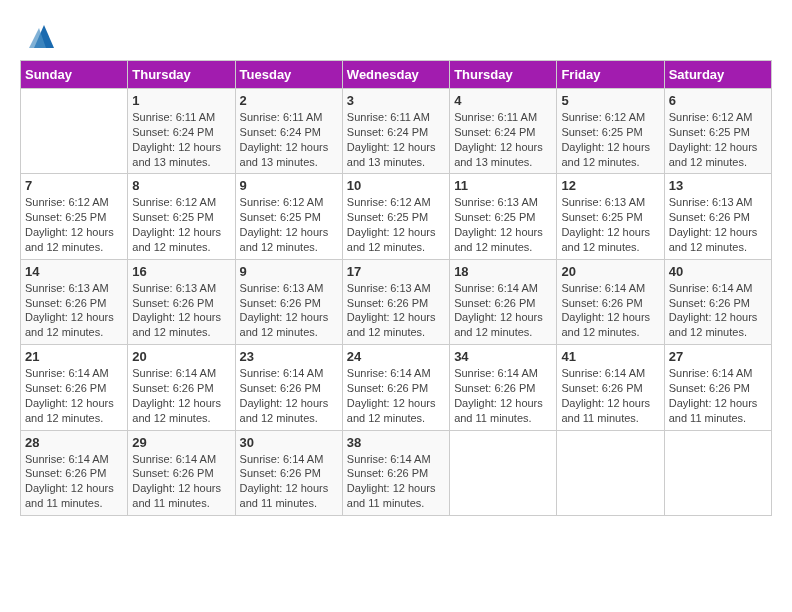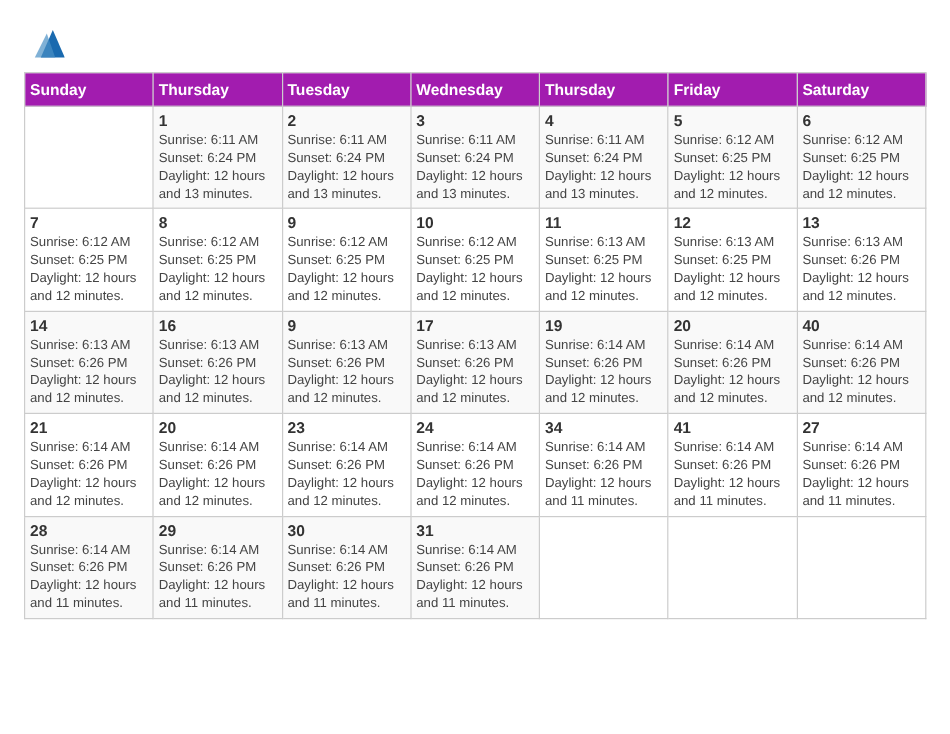--- a/index.html
+++ b/index.html
@@ -198,21 +198,21 @@
         </td>
         <td>
           <span class="day-number">9</span>
           <div class="day-info">Sunrise: 6:13 AM<br>Sunset: 6:26 PM<br>Daylight: 12 hours and 12 minutes.</div>
         </td>
         <td>
           <span class="day-number">17</span>
           <div class="day-info">Sunrise: 6:13 AM<br>Sunset: 6:26 PM<br>Daylight: 12 hours and 12 minutes.</div>
         </td>
         <td>
-          <span class="day-number">19</span>
+          <span class="day-number">18</span>
           <div class="day-info">Sunrise: 6:14 AM<br>Sunset: 6:26 PM<br>Daylight: 12 hours and 12 minutes.</div>
         </td>
         <td>
           <span class="day-number">20</span>
           <div class="day-info">Sunrise: 6:14 AM<br>Sunset: 6:26 PM<br>Daylight: 12 hours and 12 minutes.</div>
         </td>
         <td>
           <span class="day-number">40</span>
           <div class="day-info">Sunrise: 6:14 AM<br>Sunset: 6:26 PM<br>Daylight: 12 hours and 12 minutes.</div>
         </td>
@@ -254,21 +254,21 @@
         </td>
         <td>
           <span class="day-number">29</span>
           <div class="day-info">Sunrise: 6:14 AM<br>Sunset: 6:26 PM<br>Daylight: 12 hours and 11 minutes.</div>
         </td>
         <td>
           <span class="day-number">30</span>
           <div class="day-info">Sunrise: 6:14 AM<br>Sunset: 6:26 PM<br>Daylight: 12 hours and 11 minutes.</div>
         </td>
         <td>
-          <span class="day-number">31</span>
+          <span class="day-number">38</span>
           <div class="day-info">Sunrise: 6:14 AM<br>Sunset: 6:26 PM<br>Daylight: 12 hours and 11 minutes.</div>
         </td>
         <td class="empty"></td>
         <td class="empty"></td>
         <td class="empty"></td>
       </tr>
     </tbody>
 </table>
 
 </body></html>

